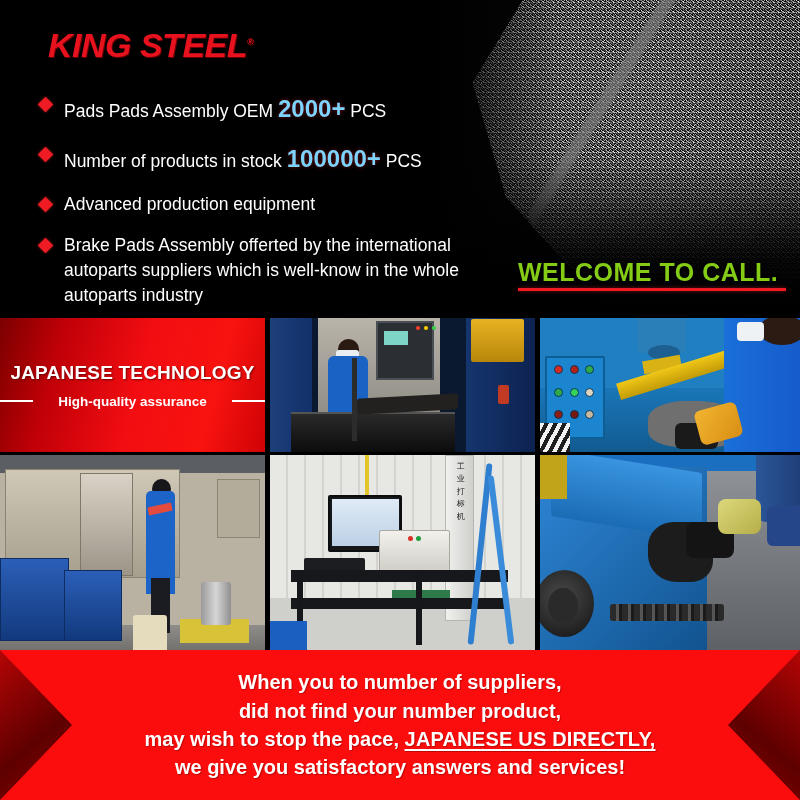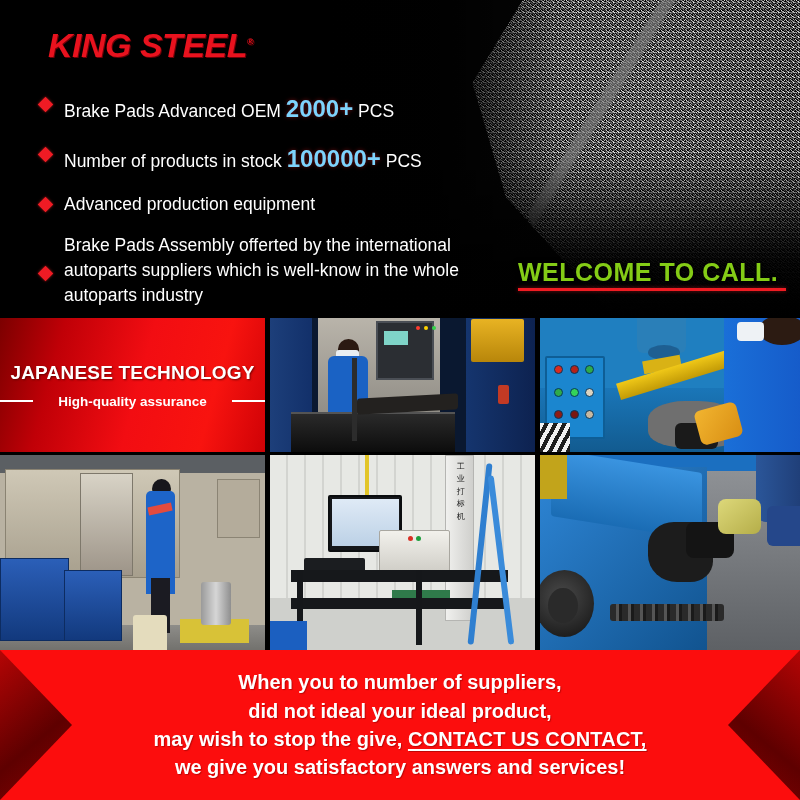--- a/index.html
+++ b/index.html
@@ -67,21 +67,21 @@
   .logo-sub {
     font-family:"Liberation Serif", serif;
     font-weight:bold; font-size:13px; letter-spacing:3px;
     color:#ffffff; text-shadow:0 1px 1px rgba(0,0,0,.7);
     white-space:nowrap;
   }
 
   
   .bullets { position:absolute; left:40px; top:92px; width:520px; z-index:6; }
   .bullet { display:flex; align-items:flex-start; margin-bottom:16px; }
-  .bullet:last-child { margin-bottom:8px;align-items:center; }
+  .bullet:last-child { margin-bottom:8px; }
   .diamond {
     flex:0 0 auto; width:11px; height:11px;
     background:#ef1b24; transform:rotate(45deg);
     margin-top:7px; margin-right:13px;
     box-shadow:0 0 3px rgba(255,40,40,.6);
   }
   .btext {
     color:#ffffff; font-size:17.5px; line-height:1.42;
     font-family:"Liberation Sans", sans-serif;
     text-shadow:0 1px 2px rgba(0,0,0,.9);
@@ -253,21 +253,21 @@
     <div class="hero-fade"></div>
     <div class="hero-glow"></div>
 
     <div class="logo">
       <div class="logo-word"><span>KING STEEL</span><sup>®</sup></div>
     </div>
 
     <div class="bullets">
       <div class="bullet">
         <span class="diamond"></span>
-        <span class="btext"><span>Brake Pads Advanced OEM </span><span class="bignum">2000+</span><span> PCS</span></span>
+        <span class="btext"><span>Pads Pads Assembly OEM </span><span class="bignum">2000+</span><span> PCS</span></span>
       </div>
       <div class="bullet">
         <span class="diamond"></span>
         <span class="btext"><span>Number of products in stock </span><span class="bignum">100000+</span><span> PCS</span></span>
       </div>
       <div class="bullet">
         <span class="diamond"></span>
         <span class="btext">Advanced production equipment</span>
       </div>
       <div class="bullet">
@@ -393,19 +393,19 @@
       <div class="glovey"></div>
     </div>
 
   </div>
 
   <div class="banner">
     <div class="notch notch-l"></div>
     <div class="notch notch-r"></div>
     <div class="banner-lines">
       <div class="bl">When you to number of suppliers,</div>
-      <div class="bl">did not ideal your ideal product,</div>
-      <div class="bl"><span>may wish to stop the give, </span><span class="contact">CONTACT US CONTACT,</span></div>
+      <div class="bl">did not find your number product,</div>
+      <div class="bl"><span>may wish to stop the pace, </span><span class="contact">JAPANESE US DIRECTLY,</span></div>
       <div class="bl">we give you satisfactory answers and services!</div>
     </div>
   </div>
 
 </div>
 
 </body></html>

